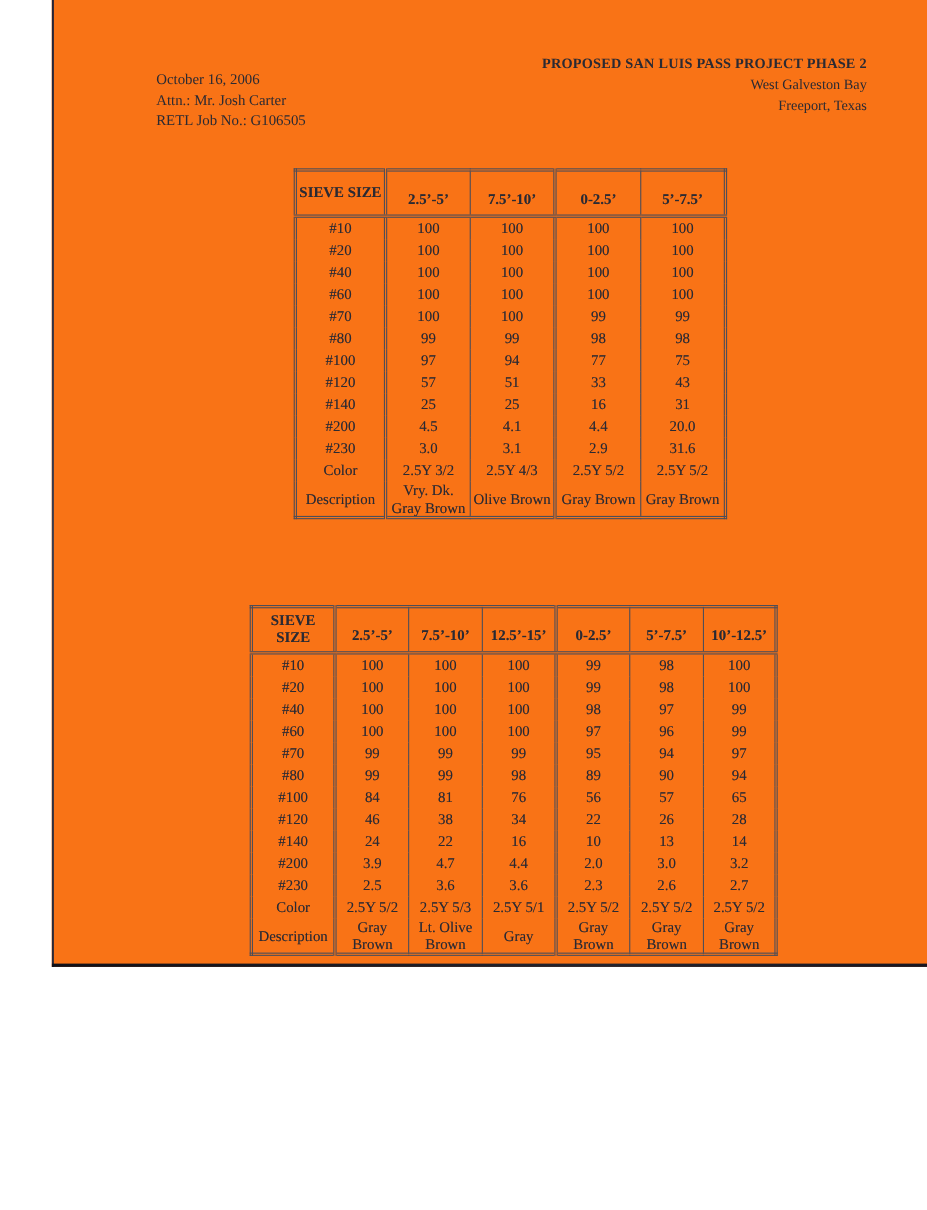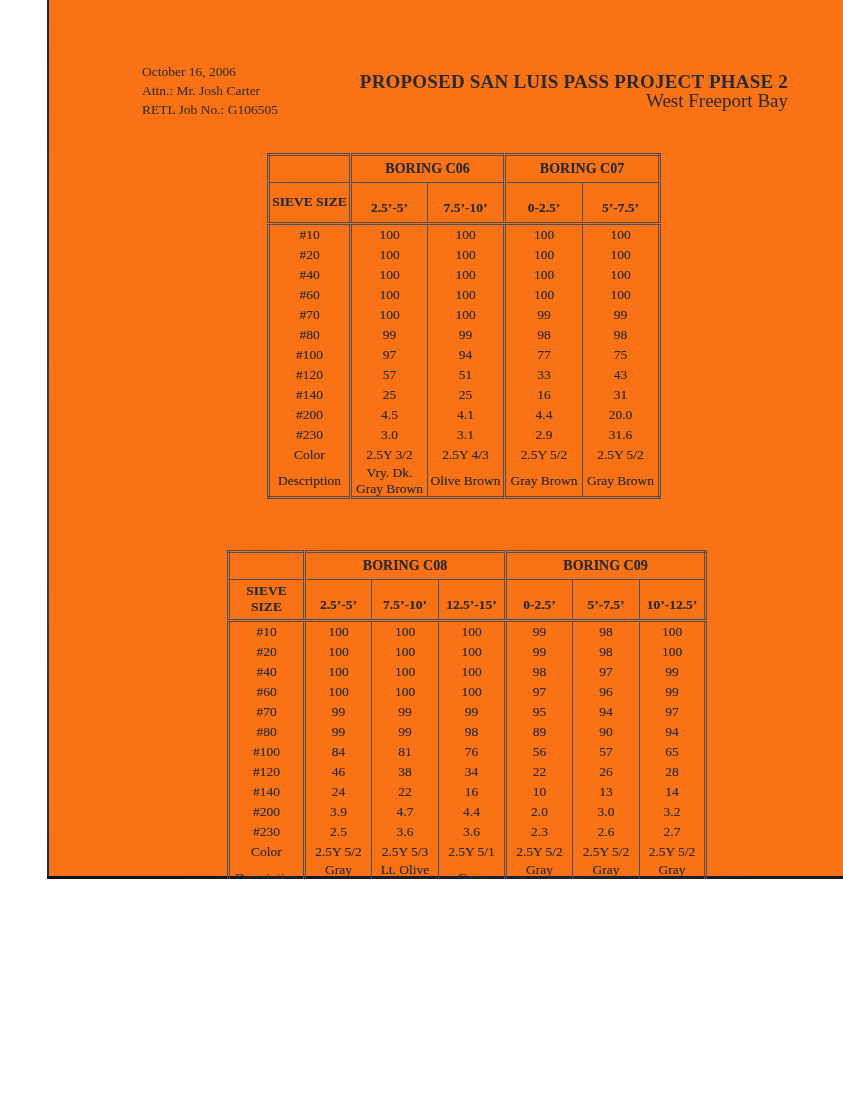--- a/index.html
+++ b/index.html
@@ -10,21 +10,21 @@
     color:#2a2a33;
     margin-left:47px;
   }
   
   .edge-left   { position:absolute; left:0; top:0; width:2px; height:1100px;
                  background:linear-gradient(180deg,#232338,#3c3c4e 45%,#1d1d2c); }
   .edge-bottom { position:absolute; left:0; bottom:0; width:843px; height:3px;
                  background:linear-gradient(90deg,#101018,#23232e 60%,#141420); }
 
   .header-left  { position:absolute; left:95px;  top:62px; font-size:13.5px; line-height:19px; }
-  .header-right { position:absolute; right:102px; top:72px; font-size:19px; line-height:19px; text-align:right; }
+  .header-right { position:absolute; right:102px; top:48px; font-size:13px; line-height:19px; text-align:right; }
   .header-right .title { font-weight:bold; letter-spacing:.2px; }
 
   .footer { position:absolute; left:0; top:1031px; width:843px; 
             font-weight:bold; font-size:13.5px; }
 
   .tbl { position:absolute; border-collapse:collapse; table-layout:fixed;
          border:3px double #4e4e58; background:transparent; }
   #t1 { left:220px; top:153px; width:391px; }
   #t2 { left:180px; top:550px; width:477px; }
 
@@ -53,37 +53,33 @@
   <div class="edge-bottom"></div>
 
   <div class="header-left">
     <div>October 16, 2006</div>
     <div>Attn.: Mr. Josh Carter</div>
     <div>RETL Job No.: G106505</div>
   </div>
 
   <div class="header-right">
     <div class="title">PROPOSED SAN LUIS PASS PROJECT PHASE 2</div>
-    <div>West Freeport Bay</div>
+    <div>West Galveston Bay</div>
+    <div>Freeport, Texas</div>
   </div>
 
   <table class="tbl" id="t1">
     <colgroup>
       <col style="width:82px">
         <col style="width:77px">
         <col style="width:77px">
       <col style="width:78px">
         <col style="width:77px">
     </colgroup>
     <thead>
-        <tr class="grow">
-          <th></th>
-          <th class="grp" colspan="2">BORING C06</th>
-          <th class="grp" colspan="2">BORING C07</th>
-        </tr>
         <tr class="drow">
           <th class="rowhdr">SIEVE SIZE</th>
           <th class="grp">2.5’-5’</th>
           <th>7.5’-10’</th>
           <th class="grp">0-2.5’</th>
           <th>5’-7.5’</th>
         </tr>
       </thead>
     <tbody>
         <tr>
@@ -184,25 +180,20 @@
     <colgroup>
       <col style="width:76px">
         <col style="width:67px">
         <col style="width:67px">
         <col style="width:67px">
       <col style="width:67px">
         <col style="width:67px">
         <col style="width:66px">
     </colgroup>
     <thead>
-        <tr class="grow">
-          <th></th>
-          <th class="grp" colspan="3">BORING C08</th>
-          <th class="grp" colspan="3">BORING C09</th>
-        </tr>
         <tr class="drow">
           <th class="rowhdr">SIEVE SIZE</th>
           <th class="grp">2.5’-5’</th>
           <th>7.5’-10’</th>
           <th>12.5’-15’</th>
           <th class="grp">0-2.5’</th>
           <th>5’-7.5’</th>
           <th>10’-12.5’</th>
         </tr>
       </thead>

